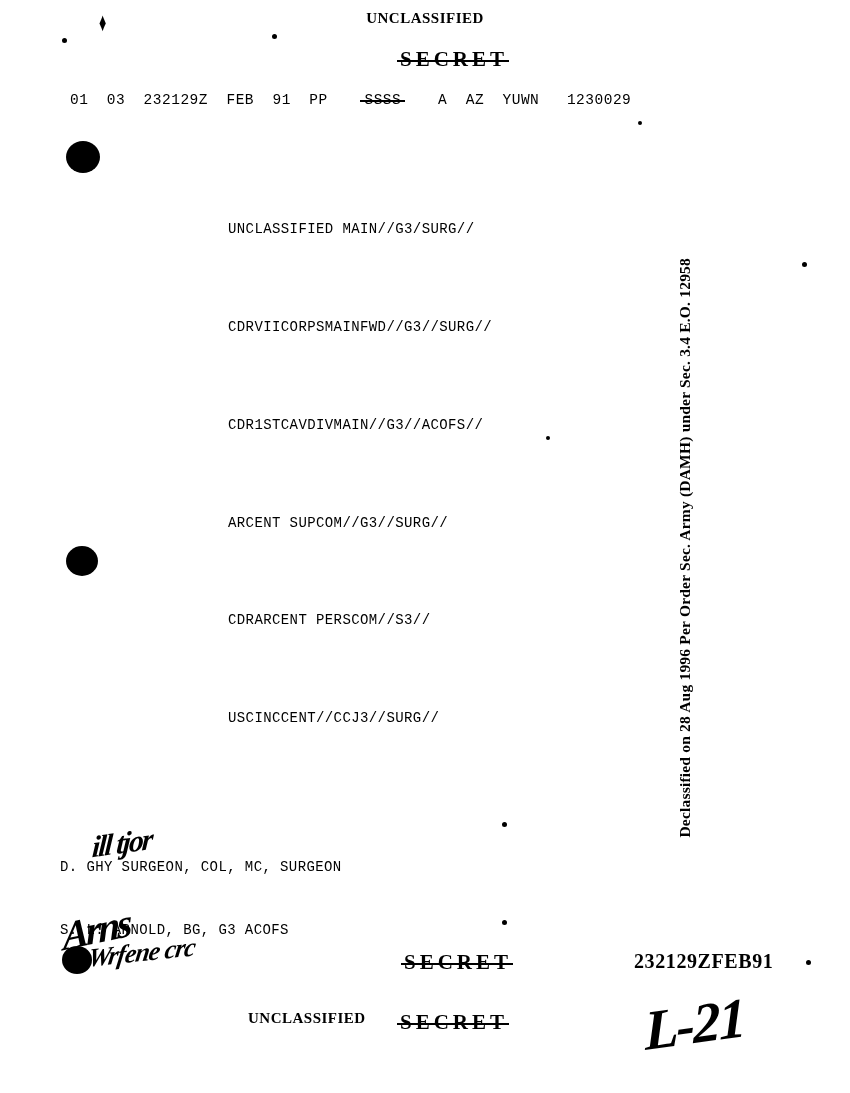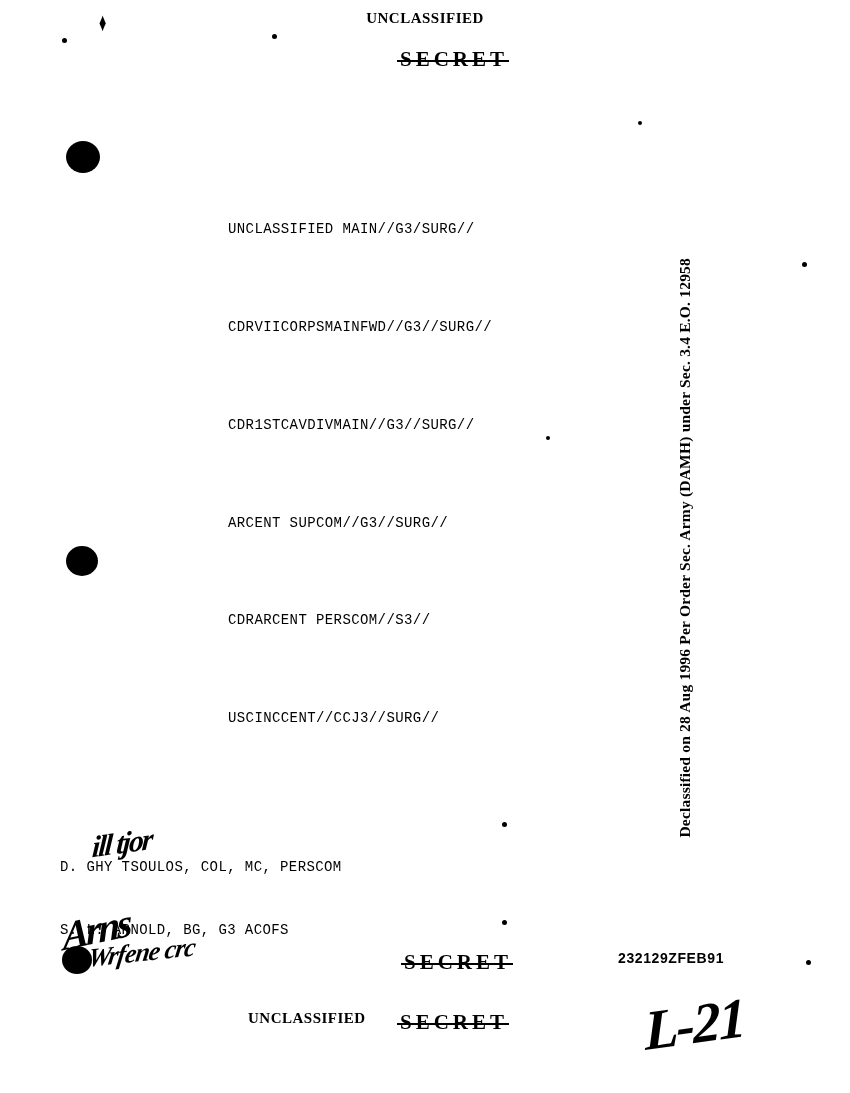--- a/index.html
+++ b/index.html
@@ -99,24 +99,24 @@
     top: 1010px;
     left: 248px;
     font-family: "Liberation Serif", serif;
     font-weight: bold;
     font-size: 15px;
     letter-spacing: 0.5px;
   }
 
   .foot-dtg {
     top: 950px;
-    left: 618px;
-    font-family: Liberation Sans, sans-serif;
-    font-weight: bold;
-    font-size: 14px;
+    left: 634px;
+    font-family: Liberation Serif, serif;
+    font-weight: bold;
+    font-size: 20px;
     letter-spacing: 0.6px;
   }
 
   .declass {
     top: 258px;
     left: 672px;
     width: 26px;
     font-family: "Liberation Serif", serif;
     font-weight: bold;
     font-size: 15.5px;
@@ -202,42 +202,43 @@
 <div id="page">
 
   <div class="abs flag-mark">♦</div>
 
   <div class="abs hdr-unclass">UNCLASSIFIED</div>
 
   <div class="abs secret1">
     <span class="secret-stamp">SECRET</span>
   </div>
 
+  <div class="abs routing"><span>01  03  232129Z  FEB  91  PP</span>    <span class="strike">SSSS</span>    <span>A  AZ  YUWN   1230029</span></div>
 
   <div class="abs addr-list">
     <div>UNCLASSIFIED MAIN//G3/SURG//</div>
     <div>CDRVIICORPSMAINFWD//G3//SURG//</div>
-    <div>CDR1STCAVDIVMAIN//G3//SURG//</div>
+    <div>CDR1STCAVDIVMAIN//G3//ACOFS//</div>
     <div>ARCENT SUPCOM//G3//SURG//</div>
     <div>CDRARCENT PERSCOM//S3//</div>
     <div>USCINCCENT//CCJ3//SURG//</div>
     
     
     
     
     
     
     
     
     
     
     
   </div>
 
-  <div class="abs sig-block sig1">D. GHY TSOULOS, COL, MC, PERSCOM</div>
+  <div class="abs sig-block sig1">D. GHY SURGEON, COL, MC, SURGEON</div>
   <div class="abs sig-block sig2">S. L. ARNOLD, BG, G3 ACOFS</div>
 
   <div class="abs hand hand-sig1">ill tjor</div>
   <div class="abs hand hand-sig2">Arns</div>
   <div class="abs hand hand-sig3">Wrfene crc</div>
   <div class="abs hand hand-page">L-21</div>
 
   <div class="abs secret2">
     <span class="secret-stamp">SECRET</span>
   </div>

